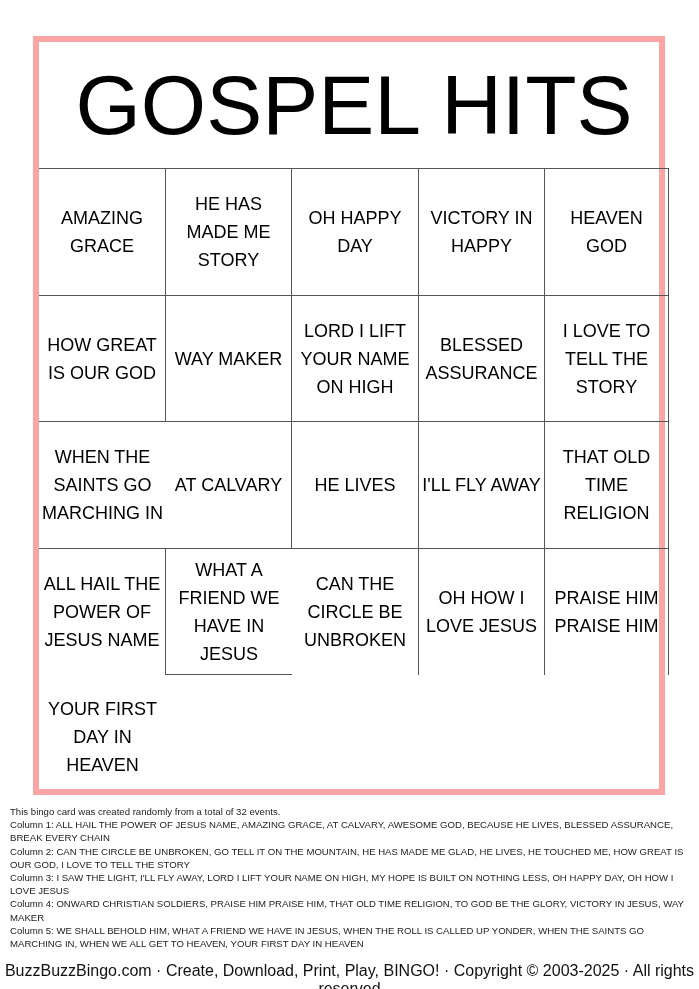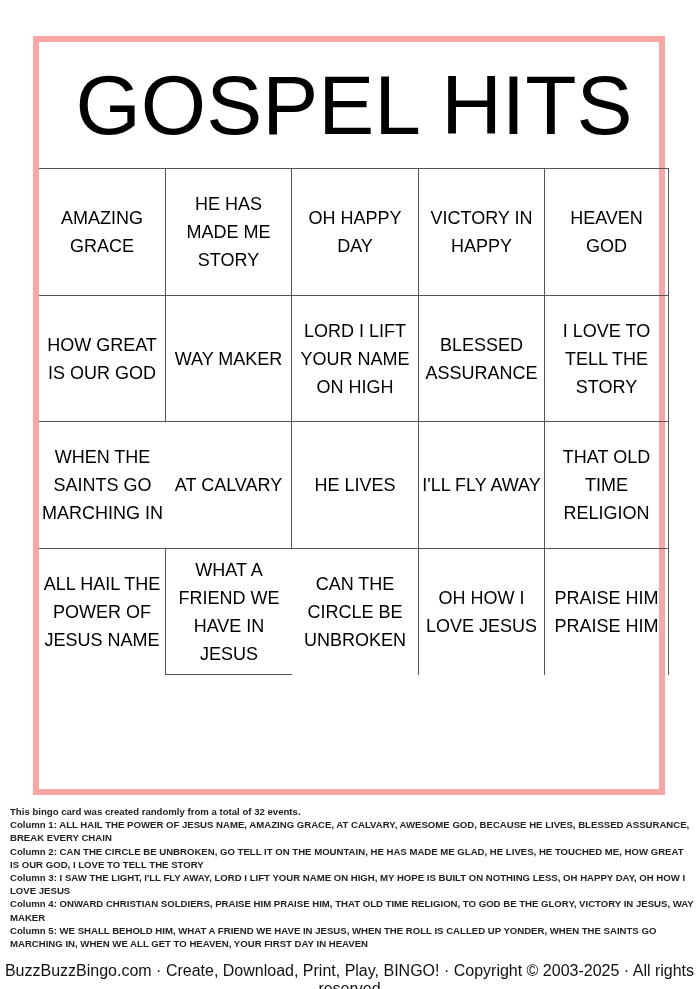--- a/index.html
+++ b/index.html
@@ -14,21 +14,21 @@
   .grid { position: absolute; left: 0; top: 127px; width: 630px; height: 630px;
           display: grid; grid-template-columns: 127px 126px 127px 126px 124px;
           grid-template-rows: 127px 126px 127px 126px 124px; }
   .cell { border-right: 1px solid #555; border-bottom: 1px solid #555; box-sizing: border-box;
           display: flex; align-items: center; justify-content: center; text-align: center;
           font-size: 18px; line-height: 28px; padding: 0 3px; }
   .cell.c5 { border-right: none; }
   .cell.r5 { border-bottom: none; }
   .notes { position: absolute; left: 10px; top: 805px; width: 685px;
            font-size: 9.6px; line-height: 13.2px; color: #222; }
-  .notes div { margin: 0; font-weight: bold; }
+  .notes div { margin: 0; }
   .footer { position: absolute; left: 0; top: 962px; width: 699px; text-align: center;
             font-size: 16px; color: #111; }
 </style>
 </head>
 <body>
 
 <div class="card">
   <div class="title">GOSPEL HITS</div>
   <div class="grid">
     <div class="cell">AMAZING GRACE</div>
@@ -48,20 +48,21 @@
     <div class="cell">AT CALVARY</div>
     <div class="cell">HE LIVES</div>
     <div class="cell">I'LL FLY AWAY</div>
     <div class="cell">THAT OLD TIME RELIGION</div>
     <div class="cell r5">ALL HAIL THE POWER OF JESUS NAME</div>
 
     <div class="cell c5">WHAT A FRIEND WE HAVE IN JESUS</div>
     <div class="cell r5">CAN THE CIRCLE BE UNBROKEN</div>
     <div class="cell r5">OH HOW I LOVE JESUS</div>
     <div class="cell r5">PRAISE HIM PRAISE HIM</div>
+    <div class="cell c5 r5">YOUR FIRST DAY IN HEAVEN</div>
   </div>
 </div>
 
 <div class="notes">
   <div>This bingo card was created randomly from a total of 32 events.</div>
   <div>Column 1: ALL HAIL THE POWER OF JESUS NAME, AMAZING GRACE, AT CALVARY, AWESOME GOD, BECAUSE HE LIVES, BLESSED ASSURANCE, BREAK EVERY CHAIN</div>
   <div>Column 2: CAN THE CIRCLE BE UNBROKEN, GO TELL IT ON THE MOUNTAIN, HE HAS MADE ME GLAD, HE LIVES, HE TOUCHED ME, HOW GREAT IS OUR GOD, I LOVE TO TELL THE STORY</div>
   <div>Column 3: I SAW THE LIGHT, I'LL FLY AWAY, LORD I LIFT YOUR NAME ON HIGH, MY HOPE IS BUILT ON NOTHING LESS, OH HAPPY DAY, OH HOW I LOVE JESUS</div>
   <div>Column 4: ONWARD CHRISTIAN SOLDIERS, PRAISE HIM  PRAISE HIM, THAT OLD TIME RELIGION, TO GOD BE THE GLORY, VICTORY IN JESUS, WAY MAKER</div>
   <div>Column 5: WE SHALL BEHOLD HIM, WHAT A FRIEND WE HAVE IN JESUS, WHEN THE ROLL IS CALLED UP YONDER, WHEN THE SAINTS GO MARCHING IN, WHEN WE ALL GET TO HEAVEN, YOUR FIRST DAY IN HEAVEN</div>

